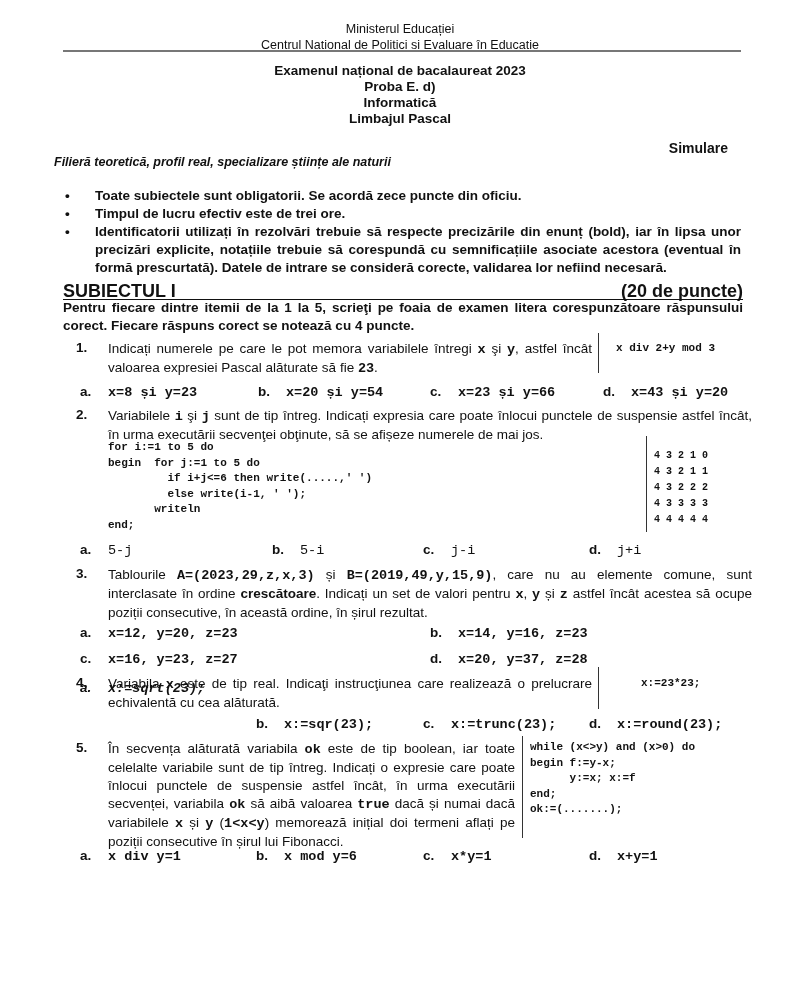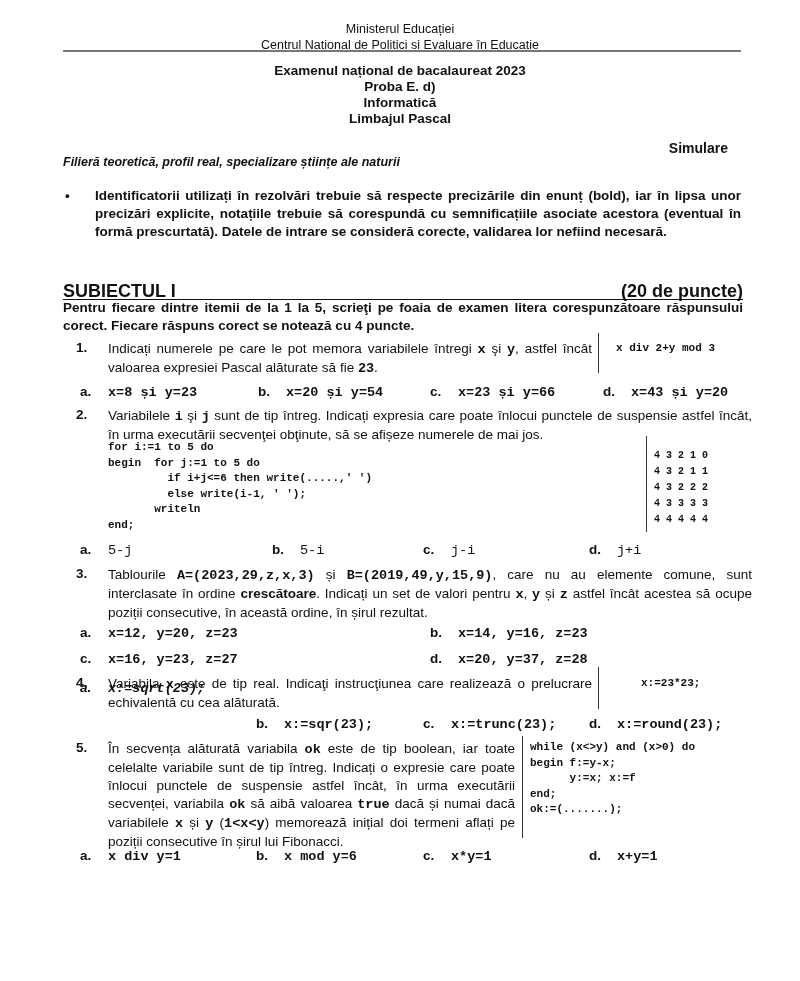--- a/index.html
+++ b/index.html
@@ -3,21 +3,21 @@
 <meta charset="utf-8">
 <style>
   * { box-sizing: border-box; margin: 0; padding: 0; }
   html, body { width: 800px; height: 981px; background: #ffffff; overflow: hidden; }
   body { font-family: "Liberation Sans", sans-serif; color: #111; font-size: 13.5px; position: relative; }
   .center { position: absolute; left: 0; width: 800px; text-align: center; }
   .hdr-small { font-size: 12.5px; line-height: 16px; }
   .hdr-rule { position: absolute; left: 63px; top: 50px; width: 678px; height: 2px; background: #777; }
   .title { font-weight: bold; font-size: 13.5px; line-height: 17px; }
   .simulare { position: absolute; top: 140px; right: 72px; font-weight: bold; font-size: 14px; }
-  .filiera { position: absolute; left: 63px; top: 155px; font-weight: bold; font-style: italic; font-size: 12.5px; }
+  .filiera { position: absolute; left: 54px; top: 155px; font-weight: bold; font-style: italic; font-size: 12.5px; }
   ul.rules { position: absolute; left: 63px; top: 187px; width: 678px; list-style: none; }
   ul.rules li { position: relative; padding-left: 32px; font-weight: bold; font-size: 13.5px; line-height: 18px; text-align: justify; }
   ul.rules li::before { content: "•"; position: absolute; left: 2px; top: 0; }
   .subj { position: absolute; left: 63px; top: 283px; width: 680px; border-bottom: 1.5px solid #111; font-weight: bold; font-size: 18px; line-height: 16px; display: flex; justify-content: space-between; }
   .instr { position: absolute; left: 63px; top: 299px; width: 680px; font-weight: bold; font-size: 13.5px; line-height: 18px; text-align: justify; }
   .qnum { position: absolute; font-weight: bold; font-size: 13.5px; }
   .qtext { position: absolute; font-size: 13.5px; line-height: 18px; text-align: justify; }
   .vline { position: absolute; width: 1px; background: #333; }
   .opt { position: absolute; font-size: 13.5px; line-height: 18px; white-space: nowrap; }
   .opt .lt { font-weight: bold; display: inline-block; width: 28px; }
@@ -34,20 +34,22 @@
 
 <div class="center title" style="top:62px;">Examenul național de bacalaureat 2023</div>
 <div class="center title" style="top:78px;">Proba E. d)</div>
 <div class="center title" style="top:94px;">Informatică</div>
 <div class="center title" style="top:110px;">Limbajul Pascal</div>
 
 <div class="simulare">Simulare</div>
 <div class="filiera">Filieră teoretică, profil real, specializare științe ale naturii</div>
 
 <ul class="rules">
+  <li>Toate subiectele sunt obligatorii. Se acordă zece puncte din oficiu.</li>
+  <li>Timpul de lucru efectiv este de trei ore.</li>
   <li>Identificatorii utilizați în rezolvări trebuie să respecte precizările din enunț (bold), iar în lipsa unor precizări explicite, notațiile trebuie să corespundă cu semnificațiile asociate acestora (eventual în formă prescurtată). Datele de intrare se consideră corecte, validarea lor nefiind necesară.</li>
 </ul>
 
 <div class="subj">
   <span>SUBIECTUL I</span>
   <span>(20 de puncte)</span>
 </div>
 <div class="instr">Pentru fiecare dintre itemii de la 1 la 5, scrieţi pe foaia de examen litera corespunzătoare răspunsului corect. Fiecare răspuns corect se notează cu 4 puncte.</div>
 
 <div>

